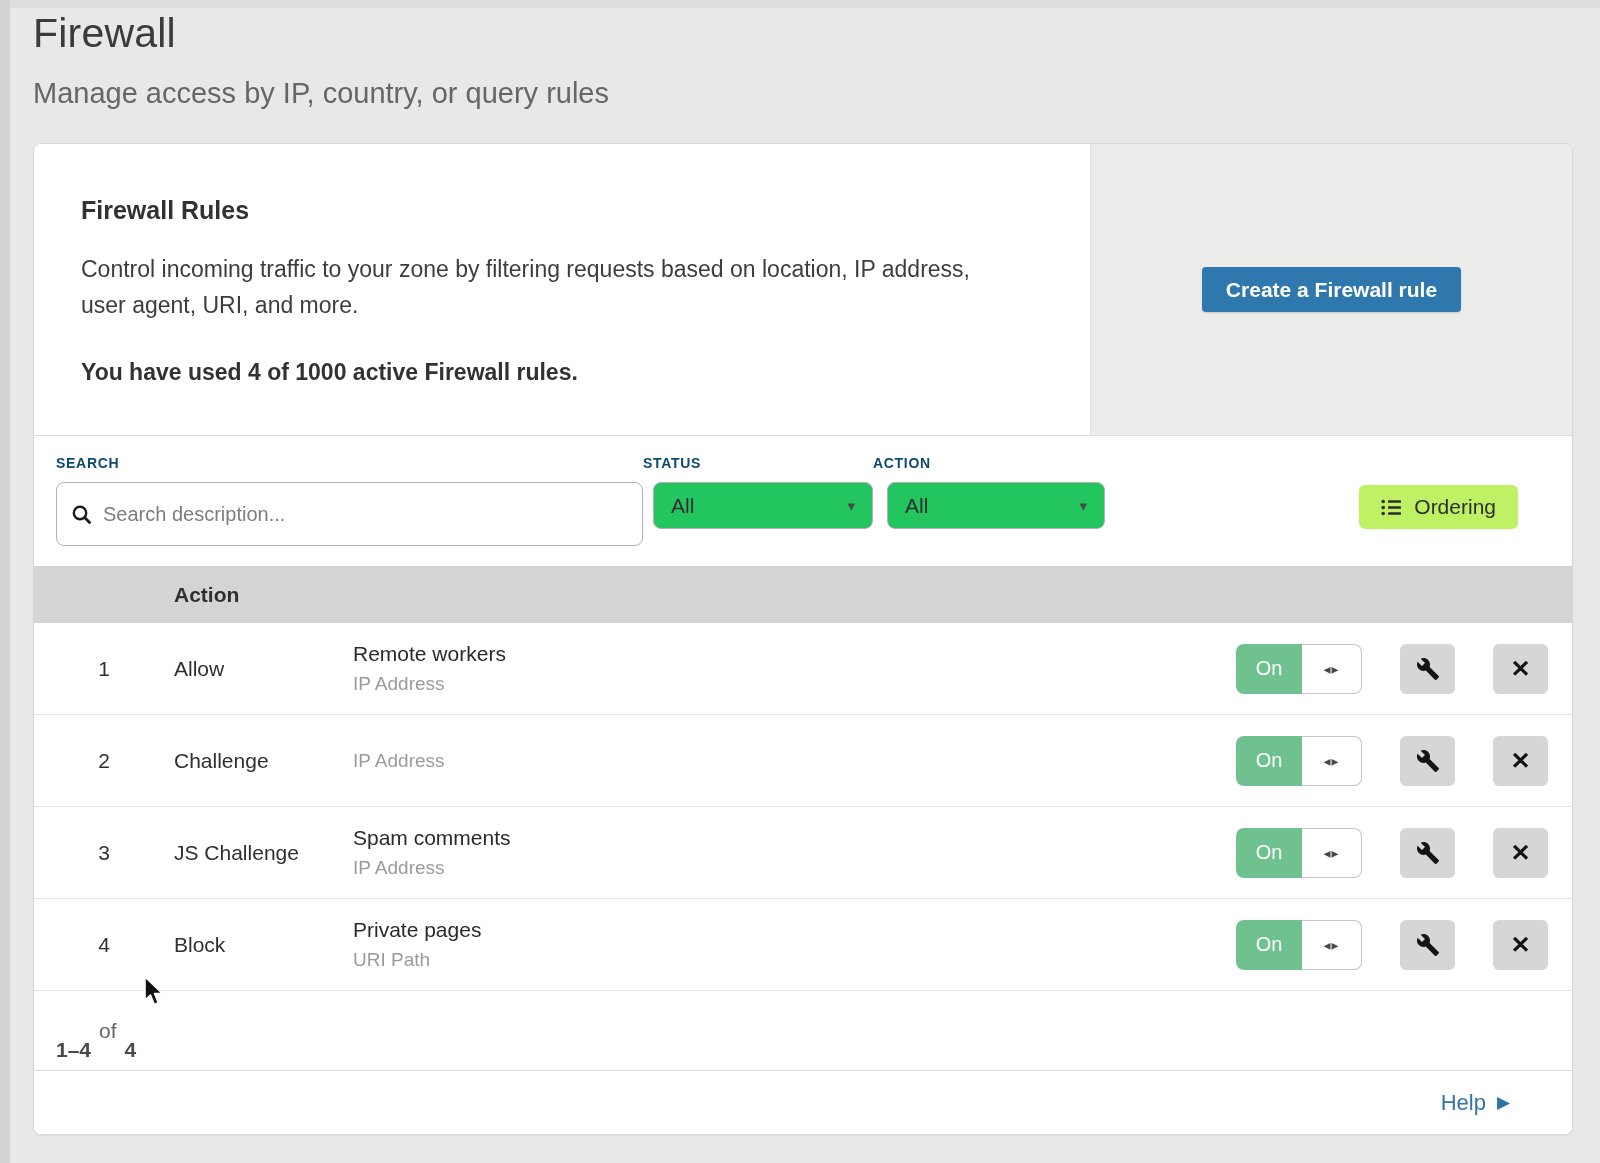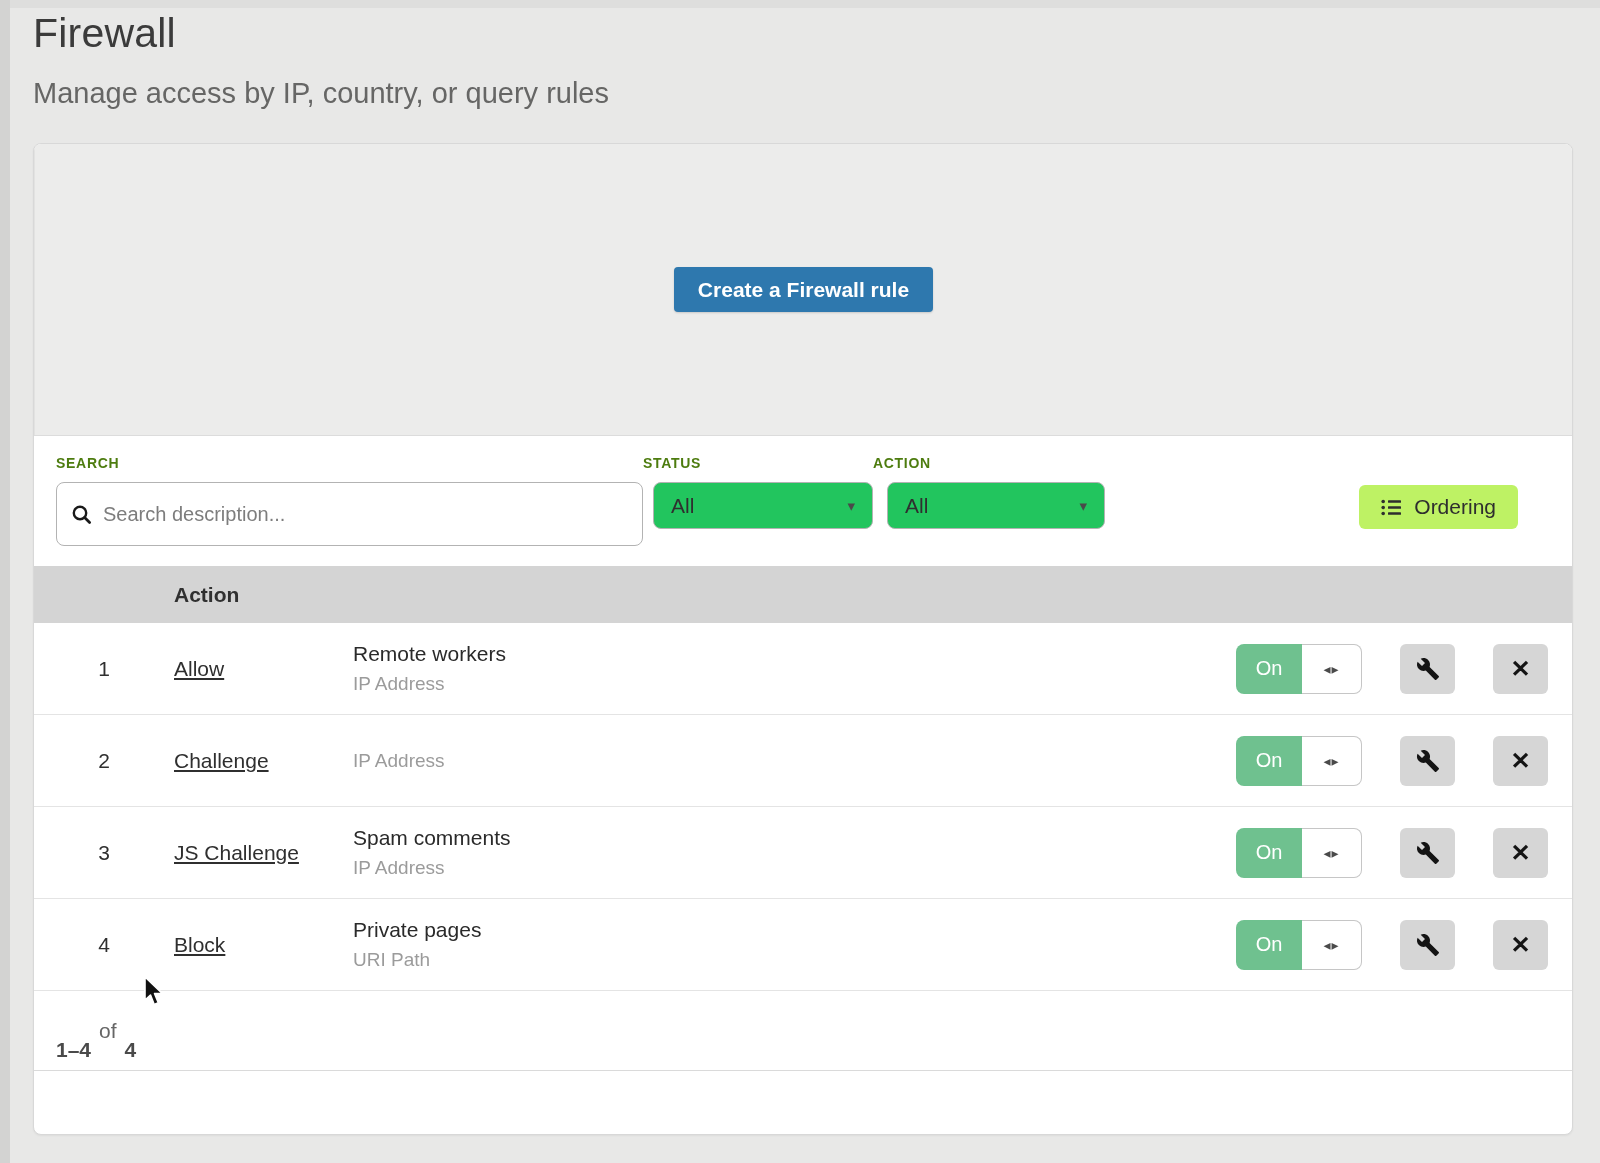--- a/index.html
+++ b/index.html
@@ -37,21 +37,21 @@
   .create-btn {
     background:#2e78ae; color:#fff; border:none; border-radius:4px;
     font-family:"Liberation Sans",sans-serif;
     font-size:21px; font-weight:700; padding:0 24px; height:45px; cursor:pointer;
     box-shadow:0 1px 2px rgba(0,0,0,.15);
   }
 
   
   .filters { flex:none; height:130px; padding:19px 54px 0 22px; display:flex; align-items:flex-start; background:#fff; }
   .filter-group { display:flex; flex-direction:column; }
-  .filter-label { font-size:14px; font-weight:700; letter-spacing:.7px; color:#4d7c0f; margin-bottom:11px; }
+  .filter-label { font-size:14px; font-weight:700; letter-spacing:.7px; color:#0c4a6e; margin-bottom:11px; }
   .search-box {
     width:587px; height:64px; border:1px solid #b3b3b3; border-radius:8px; background:#fff;
     display:flex; align-items:center; padding:0 14px;
   }
   .search-box svg { flex:none; }
   .search-box input {
     border:none; outline:none; background:transparent; width:100%; margin-left:11px;
     font-family:"Liberation Sans",sans-serif; font-size:20px; color:#333;
   }
   .search-box input::placeholder { color:#7d7d7d; }
@@ -74,21 +74,21 @@
   .table-head {
     flex:none; height:57px; background:#d4d4d4;
     display:grid; grid-template-columns:140px 179px 1fr 336px; align-items:center;
     font-size:21px; font-weight:700; color:#303030;
   }
   .rule-row {
     flex:none; height:92px; background:#fff; border-bottom:1px solid #e4e4e4;
     display:grid; grid-template-columns:140px 179px 1fr 336px; align-items:center;
   }
   .cell-num { text-align:center; font-size:21px; color:#2f2f2f; }
-  .cell-action { font-size:21px; color:#2f2f2f;text-decoration:underline; }
+  .cell-action { font-size:21px; color:#2f2f2f; }
   .cell-desc .desc-title { font-size:21px; color:#2a2a2a; margin-bottom:7px; }
   .cell-desc .desc-sub { font-size:19px; color:#9b9b9b; }
   .cell-controls { display:flex; align-items:center; justify-content:space-between; gap:15px; padding-right:24px; }
 
   .toggle { position:relative; width:126px; height:50px; flex:none; cursor:pointer; }
   .toggle-on {
     position:absolute; left:0; top:0; width:66px; height:50px;
     background:#6fc18f; border-radius:8px 0 0 8px;
     display:flex; align-items:center; justify-content:center;
     color:#fff; font-size:20px;
@@ -125,20 +125,25 @@
 <div class="edge-left"></div>
 
 <header class="page-header">
   <div class="page-title">Firewall</div>
   <div class="page-subtitle">Manage access by IP, country, or query rules</div>
 </header>
 
 <main class="card">
 
   <section class="intro">
+    <div class="intro-main">
+      <h2 class="intro-heading">Firewall Rules</h2>
+      <p class="intro-desc">Control incoming traffic to your zone by filtering requests based on location, IP address, user agent, URI, and more.</p>
+      <p class="intro-usage">You have used 4 of 1000 active Firewall rules.</p>
+    </div>
     <div class="intro-aside">
       <button class="create-btn">Create a Firewall rule</button>
     </div>
   </section>
 
   <section class="filters">
     <div class="filter-group">
       <span class="filter-label">SEARCH</span>
       <div class="search-box">
         <svg width="21" height="21" viewBox="0 0 21 21">
@@ -274,18 +279,24 @@
       </button>
     </div>
   </div>
 
   <div class="count-row">
     <b>1–4</b>
     <span class="count-of">of</span>
     <b>4</b>
   </div>
 
+  <div class="help-row">
+    <a class="help-link">
+      <span>Help</span>
+      <span class="help-arrow">▶</span>
+    </a>
+  </div>
 
 </main>
 
 <svg class="cursor" width="24" height="32" viewBox="0 0 24 32">
   <path d="M2 1 L2 24 L7.5 19 L11.2 28.5 L15.3 26.8 L11.6 17.6 L19 17.2 Z" fill="#111" stroke="#fff" stroke-width="1.6" stroke-linejoin="round"></path>
 </svg>
 
 </body></html>

